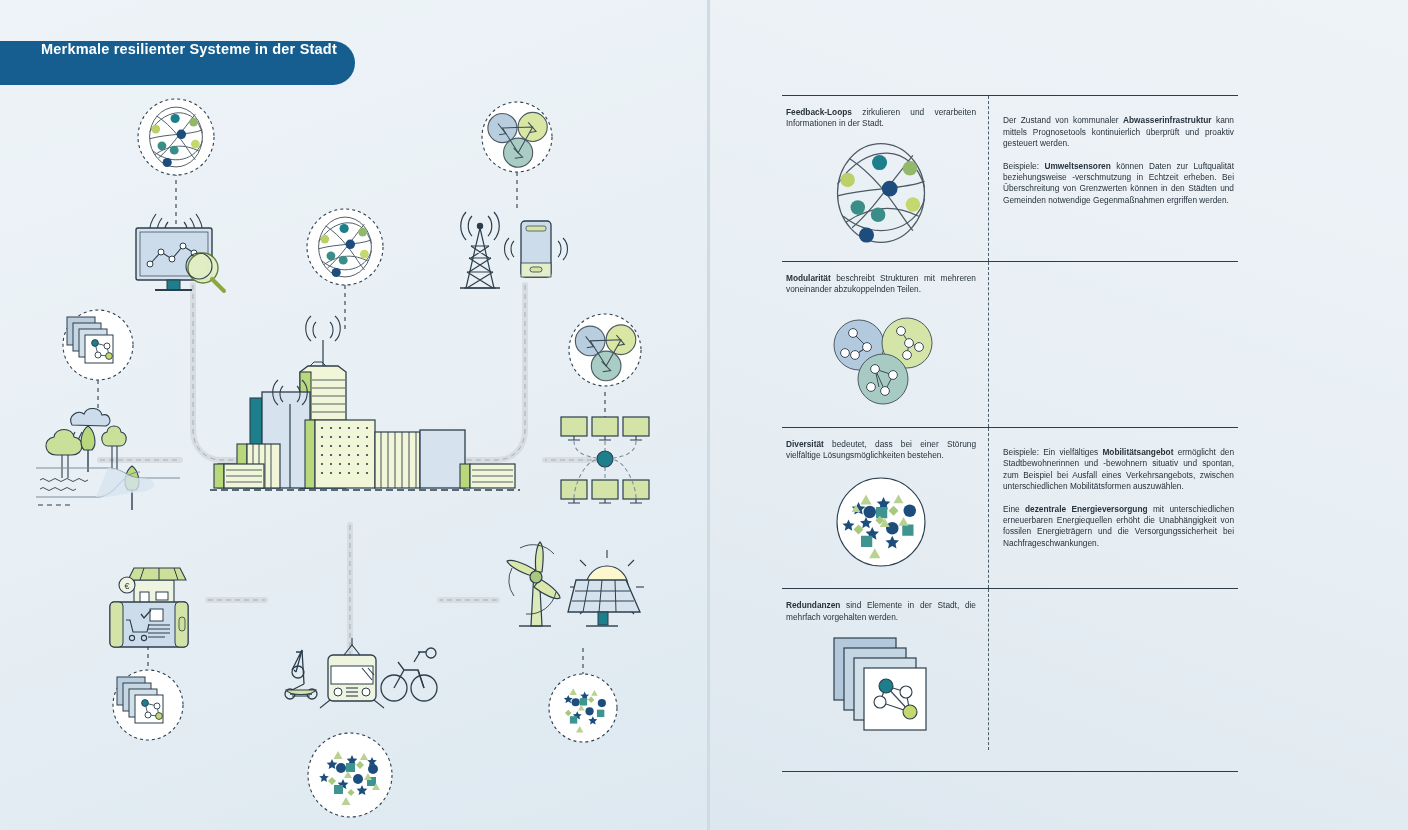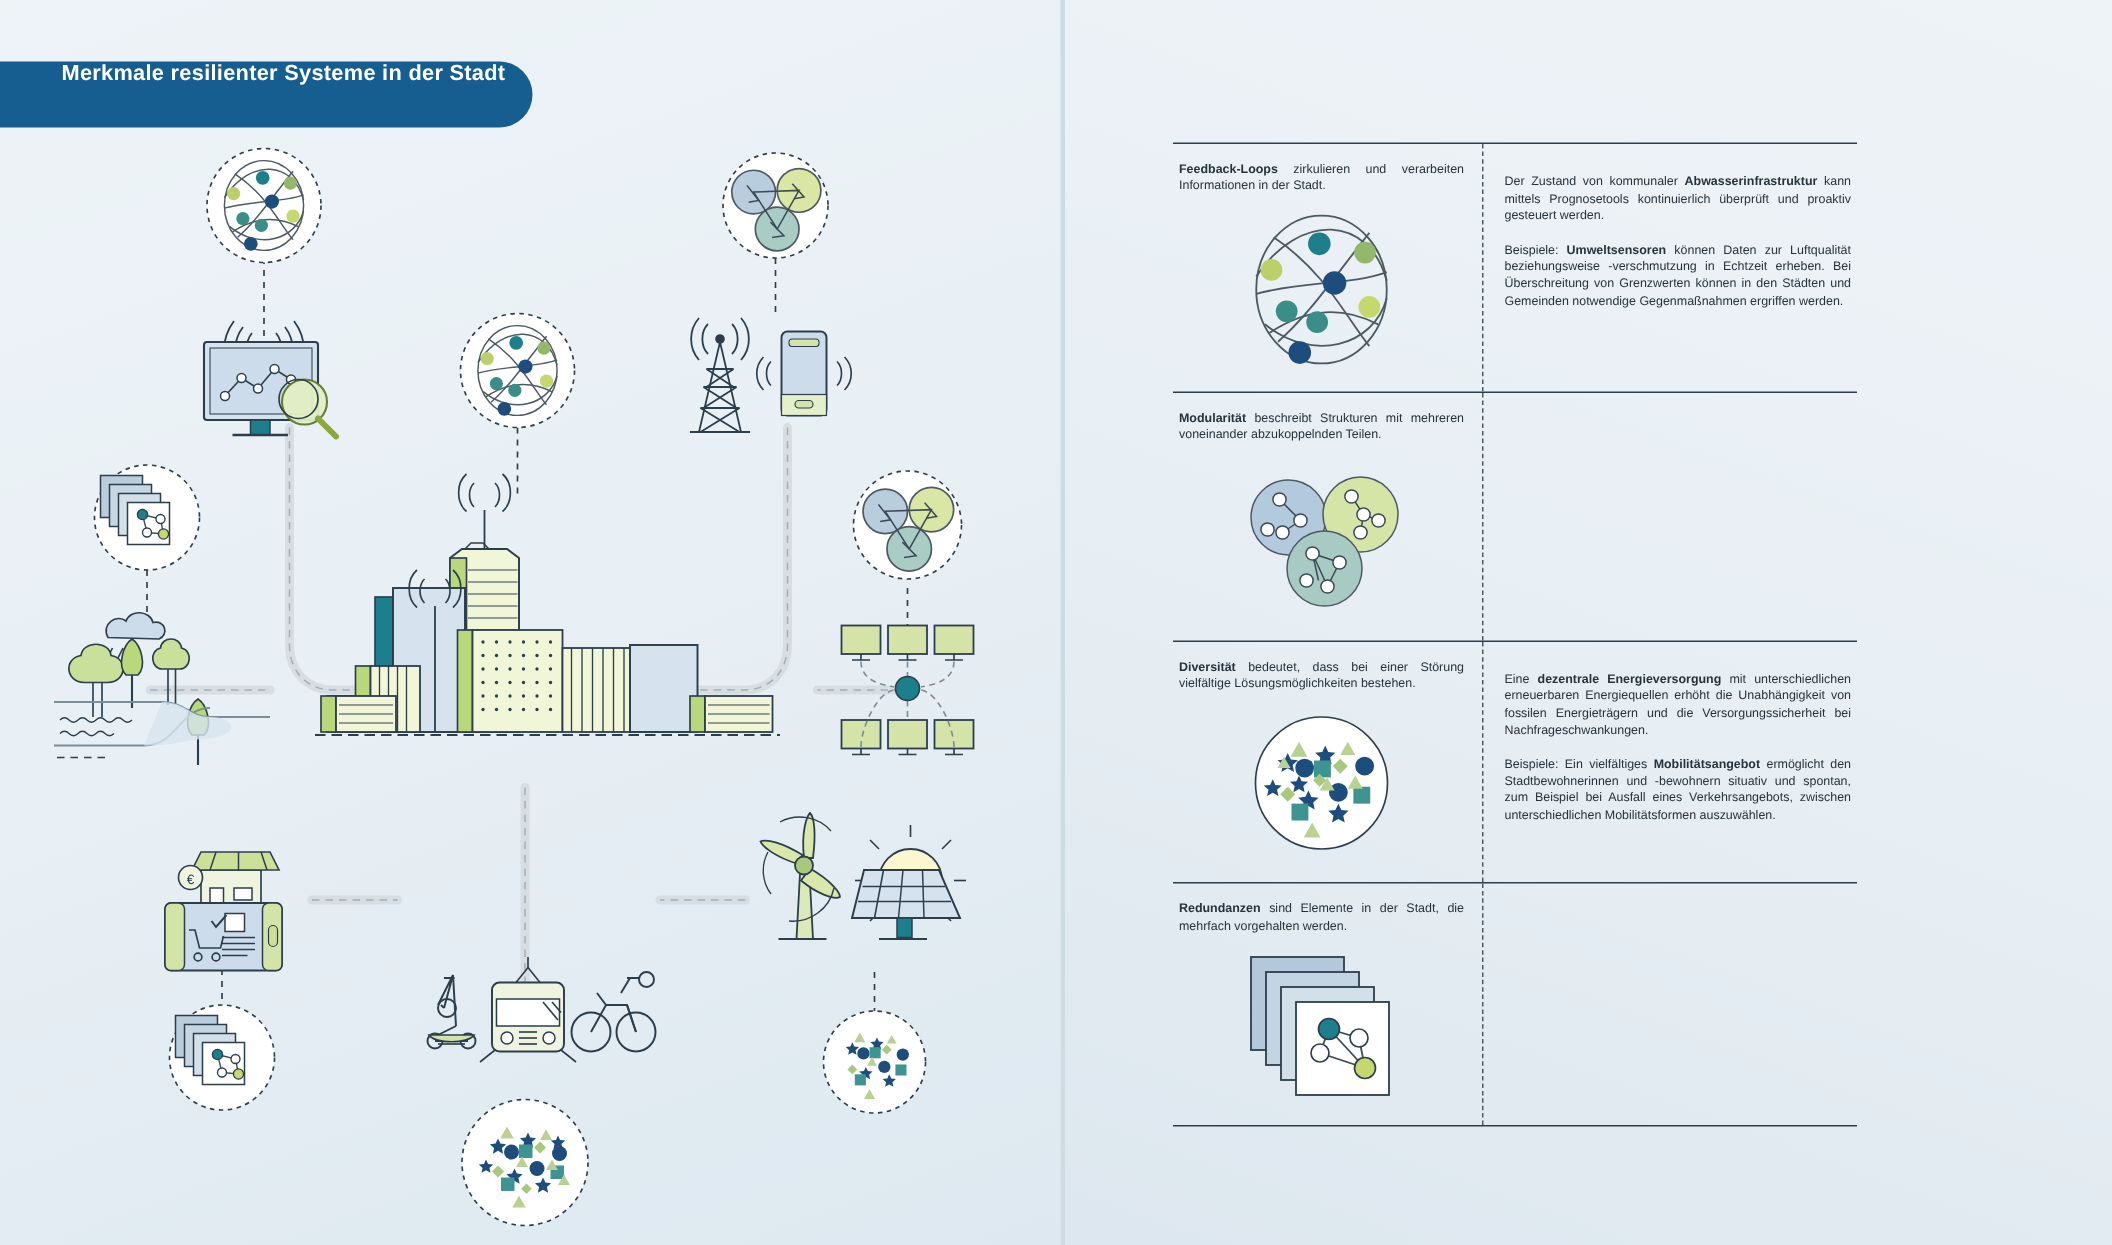--- a/index.html
+++ b/index.html
@@ -24,21 +24,21 @@
     display:flex;
   }
   .banner-text{
     color:#ffffff;font-size:14.5px;font-weight:bold;letter-spacing:.2px;
     padding-left:41px;white-space:nowrap;
   }
 
   
   .table{position:absolute;left:782px;top:95px;width:456px;}
   .row{display:flex;border-top:1.1px solid #2c3e4c;}
-  .row.last{border-bottom:1.1px solid #2c3e4c;}
+  .row.last{border-bottom:1.1px solid #2c3e4c;flex-direction:column;}
   .cell-left{width:207px;padding:11px 12px 10px 4px;box-sizing:border-box;
     border-right:1.2px dashed #4a5c68;}
   .cell-right{width:249px;padding:11px 4px 10px 14px;box-sizing:border-box;}
   .def{font-size:8.3px;line-height:11.4px;color:#26323c;text-align:justify;
     -moz-text-align-last:left;text-align-last:left;}
   .def b{font-weight:bold;}
   .para{font-size:8.3px;line-height:11.4px;color:#26323c;text-align:justify;
     -moz-text-align-last:left;text-align-last:left;margin-bottom:11px;}
   .para:last-child{margin-bottom:0;}
   .para b{font-weight:bold;}
@@ -713,22 +713,22 @@
                   <path d="M3,-3 l4,7 -8,0z"></path>
                 <path d="M18,-4 l4,7 -8,0z"></path>
                   <path d="M-5,21 l4.5,8 -9,0z"></path>
                   <path d="M-20,-14 l3.5,6 -7,0z"></path>
               </g>
             </g>
           </svg>
         </div>
       </div>
       <div class="cell-right">
+        <p class="para"><span>Beispiele: Ein vielfältiges </span><b>Mobilitätsangebot</b><span> ermöglicht den Stadtbewohnerinnen und -bewohnern situativ und spontan, zum Beispiel bei Ausfall eines Verkehrsangebots, zwischen unterschiedlichen Mobilitätsformen auszuwählen.</span></p>
         <p class="para"><span>Eine </span><b>dezentrale Energieversorgung</b><span> mit unterschiedlichen erneuerbaren Energiequellen erhöht die Unabhängigkeit von fossilen Energieträgern und die Versorgungssicherheit bei Nachfrageschwankungen.</span></p>
-        <p class="para"><span>Beispiele: Ein vielfältiges </span><b>Mobilitätsangebot</b><span> ermöglicht den Stadtbewohnerinnen und -bewohnern situativ und spontan, zum Beispiel bei Ausfall eines Verkehrsangebots, zwischen unterschiedlichen Mobilitätsformen auszuwählen.</span></p>
       </div>
     </div>
 
     <div class="row last">
       <div class="cell-left">
         <div class="def"><b>Redundanzen</b><span> sind Elemente in der Stadt, die mehrfach vorgehalten werden.</span></div>
         <div class="icon-wrap">
           <svg width="118" height="104" viewBox="0 0 118 104">
             <g transform="translate(12,6)">
               <rect x="0" y="0" width="62" height="62" fill="#b3c8da" stroke="#2c3e4c" stroke-width="1.2"></rect>

